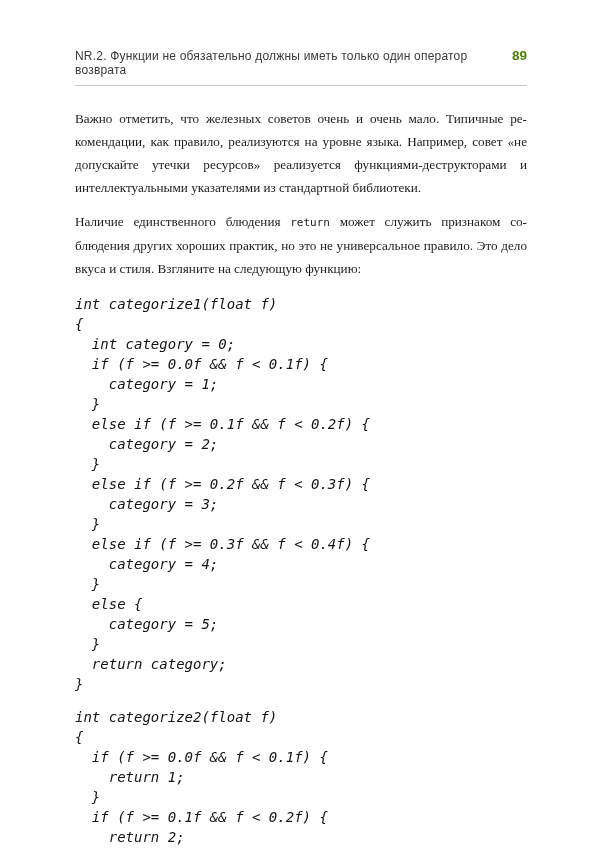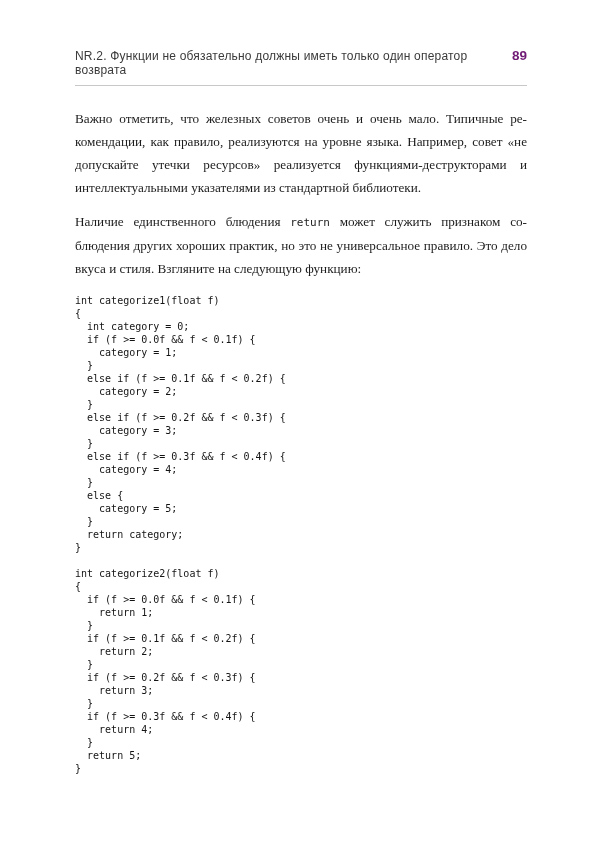--- a/index.html
+++ b/index.html
@@ -25,21 +25,21 @@
     font-family: "Liberation Sans", sans-serif;
   }
   .rh-title {
     font-size: 12px;
     letter-spacing: 0.2px;
     color: #3a3a3a;
   }
   .rh-page {
     font-size: 13.5px;
     font-weight: 700;
-    color: #701a75;
+    color: #4d7c0f;
   }
   .header-rule {
     height: 0;
     border-bottom: 1px solid #c8c8c8;
     margin-top: 8px;
   }
   .para {
     margin: 11px 0 0 0;
     font-size: 13.2px;
     line-height: 23px;
@@ -48,24 +48,25 @@
   }
   .para.first { margin-top: 21px; }
   .para.lead { margin-top: 22px; text-align: left; }
   .inline-code {
     font-family: "DejaVu Sans Mono", monospace;
     font-size: 11px;
   }
   pre.code {
     margin: 14px 0 0 0;
     font-family: "DejaVu Sans Mono", monospace;
-    font-size: 10px;
-    line-height: 13px;
+    font-size: 14px;
+    line-height: 20px;
     white-space: pre;
     color: #141414;
+    font-style: italic;
   }
   pre.code.second { margin-top: 13px; }
 </style>
 </head>
 <body>
 
 <div class="page">
   <div class="content">
 
     <div class="running-head">

